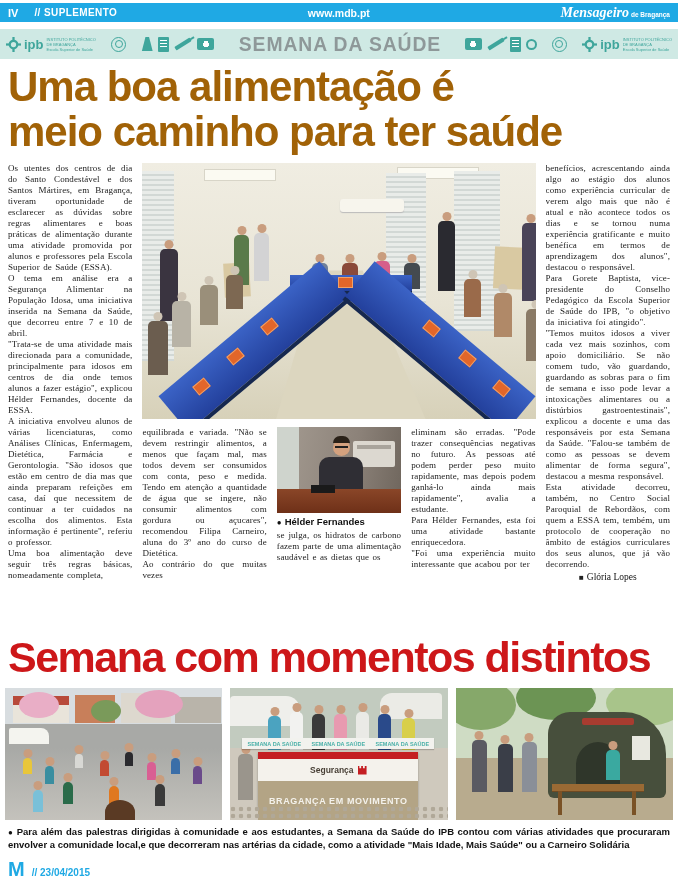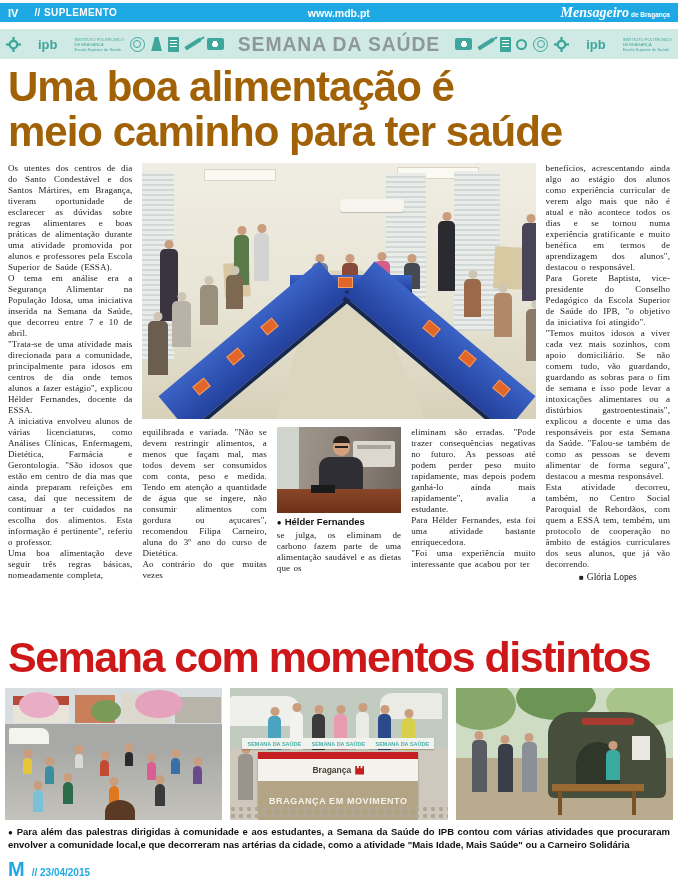--- a/index.html
+++ b/index.html
@@ -12,21 +12,21 @@
   .tb-page{font-weight:bold;font-size:11px;margin-right:16px;}
   .tb-section{font-weight:bold;font-size:10px;letter-spacing:.4px;}
   .tb-center{flex:1;text-align:center;font-weight:bold;font-size:10.5px;}
   .masthead{display:flex;align-items:baseline;gap:2px;}
   .mh-title{font-family:"Liberation Serif",serif;font-weight:bold;font-style:italic;font-size:14px;}
   .mh-sub{font-size:6.5px;font-weight:bold;}
 
   
   .banner{margin-top:7px;height:30px;background:#cfe9e4;display:flex;align-items:center;
           justify-content:space-between;padding:0 6px;overflow:hidden;}
-  .ipb-block{display:flex;align-items:center;gap:17px;}
+  .ipb-block{display:flex;align-items:center;gap:3px;}
   .ipb-acronym{color:#3fa69c;font-weight:bold;font-size:13px;line-height:1;}
   .ipb-lines{color:#3fa69c;font-size:4px;line-height:1.25;white-space:pre-line;}
   .seal{width:15px;height:15px;border:1.5px solid #3fa69c;border-radius:50%;box-sizing:border-box;
         display:flex;align-items:center;justify-content:center;}
   .seal::before{content:"";width:6px;height:6px;border:1px solid #3fa69c;border-radius:50%;}
   .banner-title{font-weight:bold;font-size:21px;color:#8e9899;letter-spacing:1px;
                 transform:scaleX(.92);white-space:nowrap;}
   .icon-cluster{display:flex;align-items:center;gap:5px;}
   .ic-kit{width:17px;height:12px;background:#3fa69c;border-radius:2px;position:relative;}
   .ic-kit::before{content:"";position:absolute;left:6.5px;top:3px;width:4px;height:6px;background:#fff;}
@@ -240,21 +240,21 @@
       <div class="pm-abs" style="left:56px;top:12px;width:17px;height:17px;border-radius:50%;background:#d4a17e;"></div>
       <div class="pm-abs" style="left:56px;top:9px;width:17px;height:7px;border-radius:8px 8px 0 0;background:#2a2118;"></div>
       <div class="pm-abs" style="left:58px;top:19px;width:13px;height:2.5px;background:#1f1f1f;"></div>
       <div class="pm-abs" style="left:42px;top:30px;width:44px;height:34px;border-radius:10px 10px 0 0;background:#2f2e34;"></div>
       <div class="pm-abs" style="left:0;bottom:0;width:100%;height:24px;background:linear-gradient(#8a4628,#6e3018);"></div>
       <div class="pm-abs" style="left:34px;bottom:20px;width:24px;height:8px;background:#1a1a1a;"></div>
     </div>
     <div class="photo-caption" style="margin-top:0;">
       <span class="bullet">●</span><span>Hélder Fernandes</span>
     </div>
-    <div class="textcol">se julga, os eliminam de carbono fazem parte de uma alimentação saudável e as dietas que os</div>
+    <div class="textcol">se julga, os hidratos de carbono fazem parte de uma alimentação saudável e as dietas que os</div>
   </div>
 
   <div class="textcol c4">eliminam são erradas. "Pode trazer consequências negativas no futuro. As pessoas até podem perder peso muito rapidamente, mas depois podem ganhá-lo ainda mais rapidamente", avalia a estudante.
 Para Hélder Fernandes, esta foi uma atividade bastante enriquecedora.
 "Foi uma experiência muito interessante que acabou por ter</div>
 
   <div class="c5wrap">
     <div class="textcol">benefícios, acrescentando ainda algo ao estágio dos alunos como experiência curricular de verem algo mais que não é atual e não acontece todos os dias e se tornou numa experiência gratificante e muito benéfica em termos de aprendizagem dos alunos", destacou o responsável.
 Para Gorete Baptista, vice-presidente do Conselho Pedagógico da Escola Superior de Saúde do IPB, "o objetivo da iniciativa foi atingido".
 "Temos muitos idosos a viver cada vez mais sozinhos, com apoio domiciliário. Se não comem tudo, vão guardando, guardando as sobras para o fim de semana e isso pode levar a intoxicações alimentares ou a distúrbios gastroentestinais", explicou a docente e uma das responsáveis por esta Semana da Saúde. "Falou-se também de como as pessoas se devem alimentar de forma segura", destacou a mesma responsável.
@@ -306,21 +306,21 @@
     <div class="pp" style="left:172px;top:30px;width:13px;height:32px;background:#d8cf4a;"></div>
     <div class="pp" style="left:8px;top:66px;width:15px;height:46px;background:#9a958c;"></div>
     <div class="ribbon">
       <span>SEMANA DA SAÚDE</span>
       <span>SEMANA DA SAÚDE</span>
       <span>SEMANA DA SAÚDE</span>
     </div>
     <div class="mv-banner">
       <div class="mv-red"></div>
       <div class="mv-brand">
-        <span>Bragança</span>
+        <span>Segurança</span>
         <span class="castle"></span>
       </div>
       <div class="mv-gold">BRAGANÇA EM MOVIMENTO</div>
     </div>
     <div class="pm-abs cobble" style="left:0;top:118px;width:100%;height:14px;"></div>
   </div>
 
   <div class="bphoto ph-c">
     <div class="pm-abs" style="left:-10px;top:-8px;width:70px;height:50px;border-radius:50%;background:#86a86a;"></div>
     <div class="pm-abs" style="left:60px;top:-12px;width:80px;height:44px;border-radius:50%;background:#6c9454;"></div>

